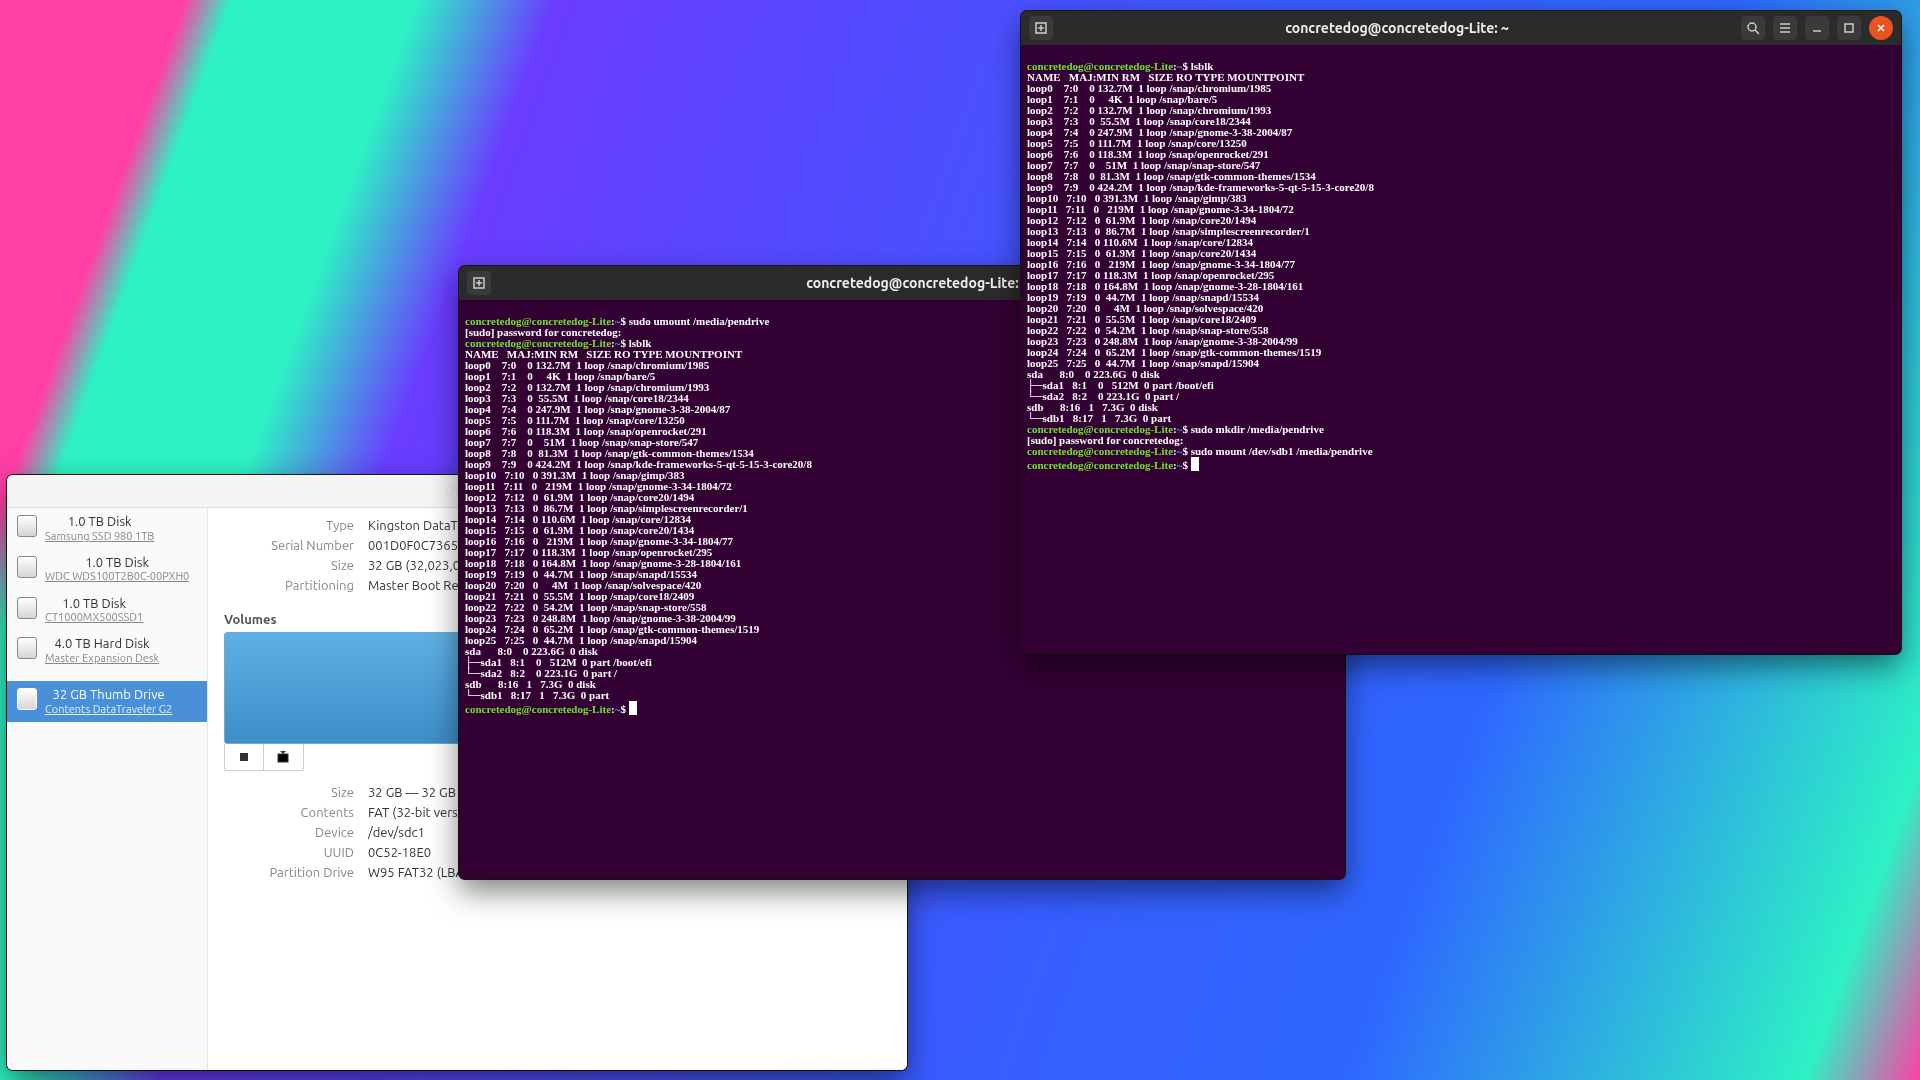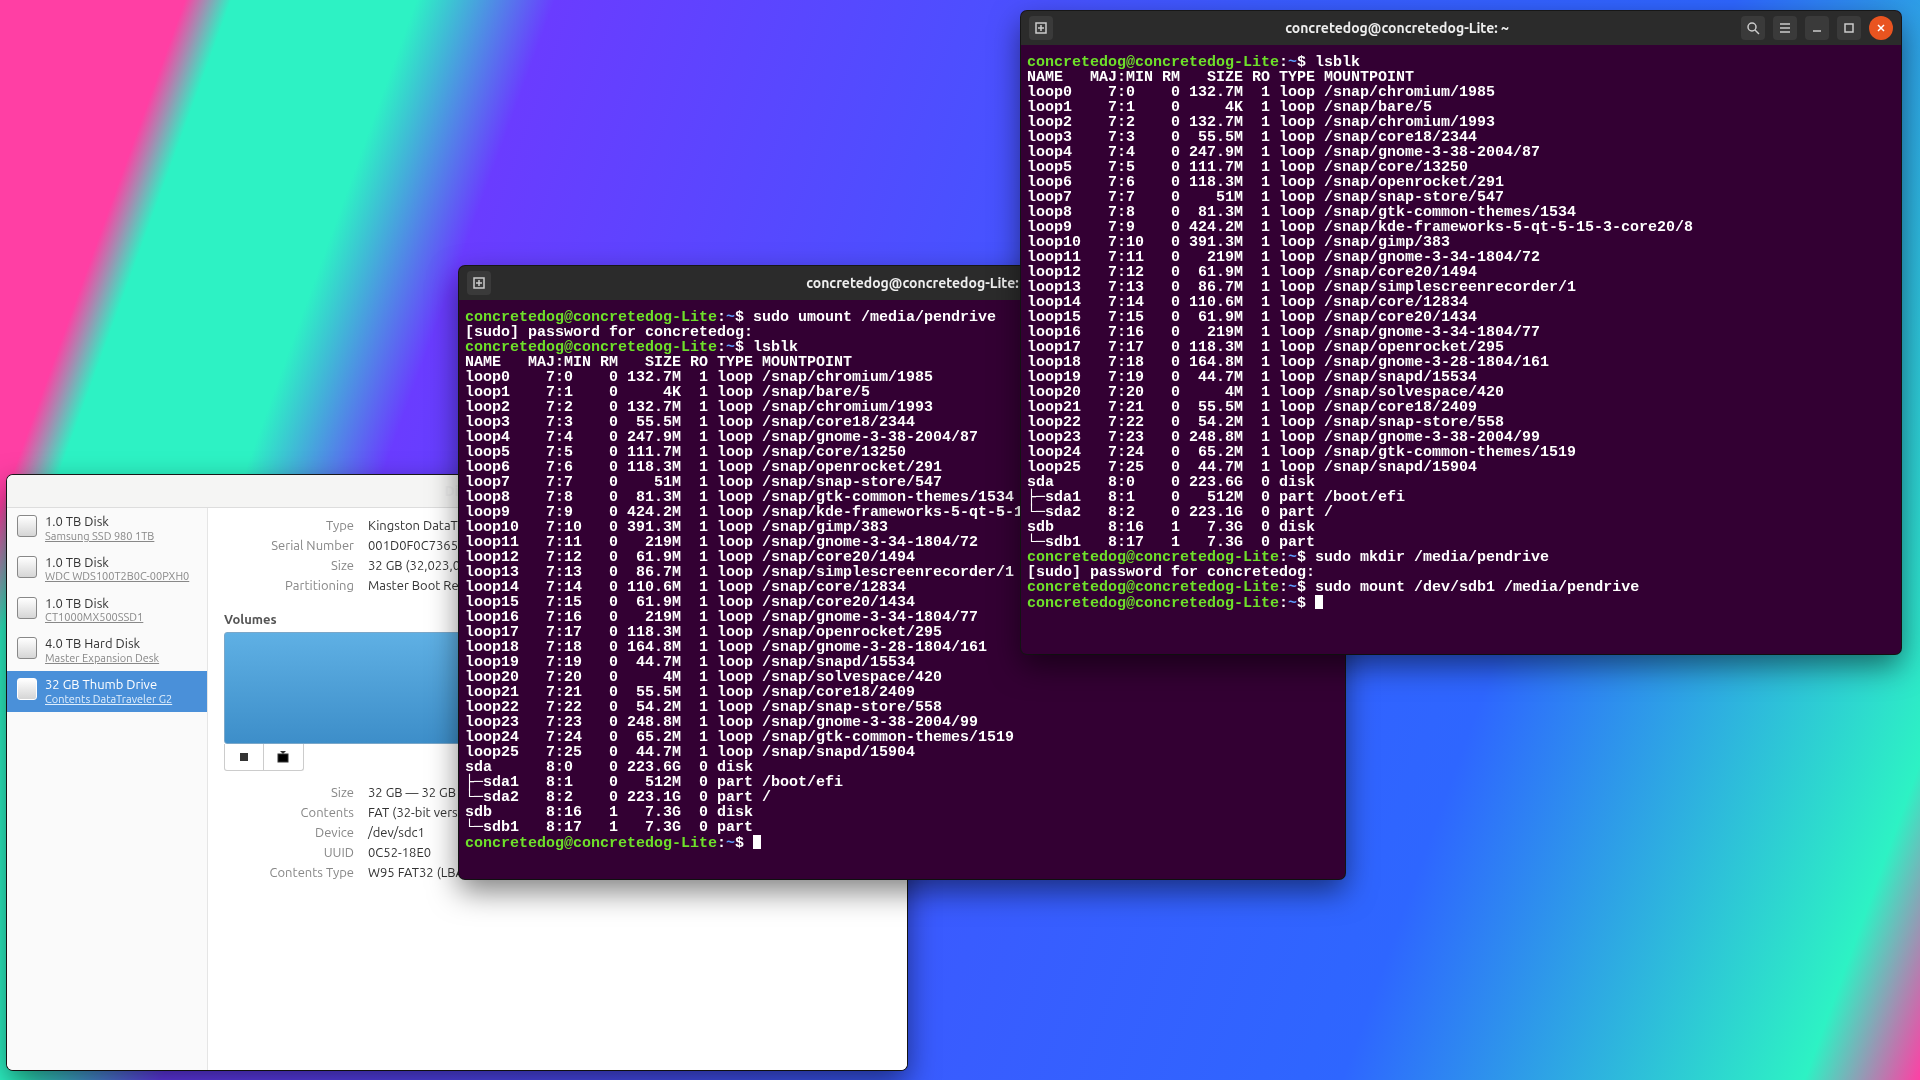--- a/index.html
+++ b/index.html
@@ -48,23 +48,23 @@
   }
   .titlebar .title{
     flex:1; text-align:center;
     color:#eee;
     font-weight:bold;
     white-space:nowrap; overflow:hidden; text-overflow:ellipsis;
   }
   .titlebar svg{stroke:#ccc;fill:none;stroke-width:1.5;}
   .term-body{
     flex:1;
-    padding:10px 6px;
-    font-family:Liberation Mono, monospace;
-    font-size:15px;
+    padding:16px 6px;
+    font-family:Liberation Serif, serif;
+    font-size:11px;
     line-height:1.0;
     color:var(--term-fg);
     white-space:pre;
     overflow:hidden;
     font-weight:bold;
   }
   .g{color:var(--term-green);}
   .b{color:var(--term-blue);}
 
   
@@ -78,23 +78,24 @@
   .disks-body{ display:flex; height:100%; }
   .disks-side{
     width:200px; background:#fafafa; border-right:1px solid #e5e5e5;
     display:flex; flex-direction:column; padding-top:0;
     font-size:13px;
   }
   .side-item{
     display:flex; align-items:flex-start; gap:8px;
     padding:6px 10px;
     cursor:default;
+    text-align:center;
   }
   .side-item.selected{
-    background:var(--disks-side-sel); color:#fff;
+    background:var(--disks-side-sel); color:#fff;margin-top:10px;
   }
   .side-item .diskicon{
     width:18px;height:20px;
     border:1px solid #888; border-radius:3px;
     background:linear-gradient(#fff,#d5d5d5);
     flex:0 0 auto; margin-top:1px;
   }
   .side-item.selected .diskicon{ border-color:#fff;}
   .side-item .texts{ display:flex; flex-direction:column; line-height:1.2;}
   .side-item .name{ font-size:13px;}
@@ -207,21 +208,21 @@
       </div>
       <div class="info-grid" style="margin-top:14px;">
         <div class="k">Size</div>
         <div>32 GB — 32 GB free (</div>
         <div class="k">Contents</div>
         <div>FAT (32-bit version) —</div>
         <div class="k">Device</div>
         <div>/dev/sdc1</div>
         <div class="k">UUID</div>
         <div>0C52-18E0</div>
-        <div class="k">Contents Type</div>
+        <div class="k">Partition Drive</div>
         <div>W95 FAT32 (LBA) (Bootable)</div>
       </div>
     </div>
   </div>
 </div>
 
 <div class="window term" style="left:459px; top:266px; width:886px; height:613px;">
   <div class="titlebar">
     <div class="icon-btn">
       <svg width="14" height="14">

